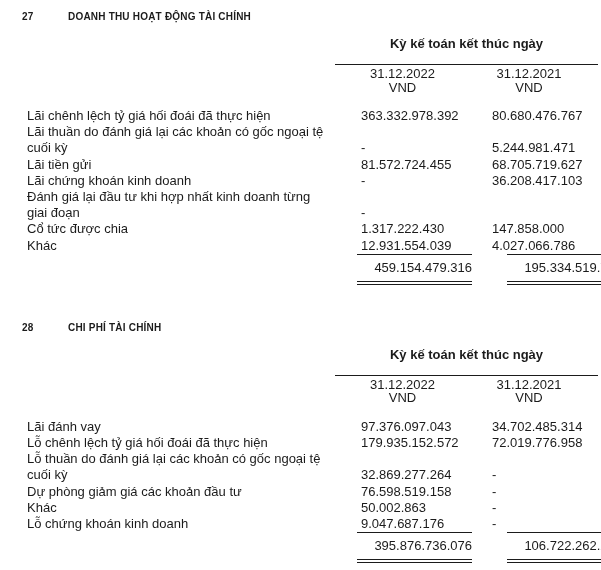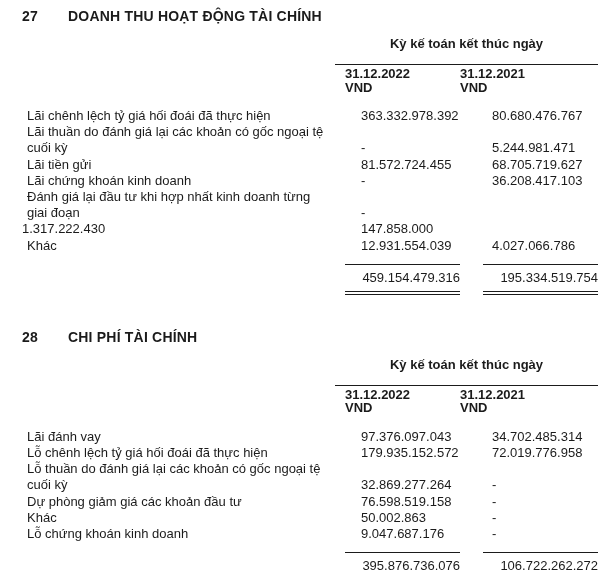--- a/index.html
+++ b/index.html
@@ -9,49 +9,49 @@
     font-family:"Liberation Sans","DejaVu Sans",sans-serif;
     font-size:13px; color:#1b1b1b;
     -webkit-font-smoothing:antialiased;
   }
   .page { padding:9px 3px 0 22px; width:601px; }
 
   .note + .note { margin-top:35px; }
 
   .note-header {
     display:flex; align-items:baseline;
-    font-weight:700; font-size:14px; line-height:15px;
+    font-weight:700; font-size:10px; line-height:15px;
     letter-spacing:0.2px;
   }
   .note-number { flex:0 0 46px; width:46px; }
 
   .statement-table { margin-top:12px; }
 
   .period-header {
     margin-left:313px; width:263px;
     text-align:center; font-weight:700; line-height:15px;
     padding-bottom:13px;
     border-bottom:1.5px solid #1b1b1b;
   }
 
   .grid-cols {
     display:grid;
     grid-template-columns:323px 115px 138px;
   }
 
   .col-headers { padding-top:2px; }
-  .col-head { text-align:left; font-weight:700; }
+  .col-head { text-align:center; font-weight:400; }
   .col-head .date, .col-head .cur { display:block; line-height:13.5px; }
 
   .line-items { margin-top:14px; }
   .frow { align-items:end; line-height:16.2px;gap:16px; }
   .frow .label { padding-left:5px; padding-right:12px; }
   .frow .val { text-align:left; white-space:nowrap; }
 
-  .total-row { margin-top:10px; }
+  .total-row { margin-top:0;gap:12px; }
   .total-box { width:115px; margin-left:auto; }
   .top-rule { border-top:1.6px solid #1b1b1b; height:0; }
   .total-num { text-align:right; line-height:15px; padding:5px 0 6px; white-space:nowrap; }
   .double-rule {
     height:4px;
     border-top:1.6px solid #1b1b1b;
     border-bottom:1.6px solid #1b1b1b;
   }
 </style>
 </head>
@@ -105,20 +105,21 @@
             <div class="val">-</div>
             <div class="val">36.208.417.103</div>
           </div>
 
           <div class="grid-cols frow">
             <div class="label">Đánh giá lại đầu tư khi hợp nhất kinh doanh từng giai đoạn</div>
             <div class="val">-</div>
           </div>
 
           <div class="grid-cols frow">
+            <div class="label">Cổ tức được chia</div>
             <div class="val">1.317.222.430</div>
             <div class="val">147.858.000</div>
           </div>
 
           <div class="grid-cols frow">
             <div class="label">Khác</div>
             <div class="val">12.931.554.039</div>
             <div class="val">4.027.066.786</div>
           </div>
         </div>

